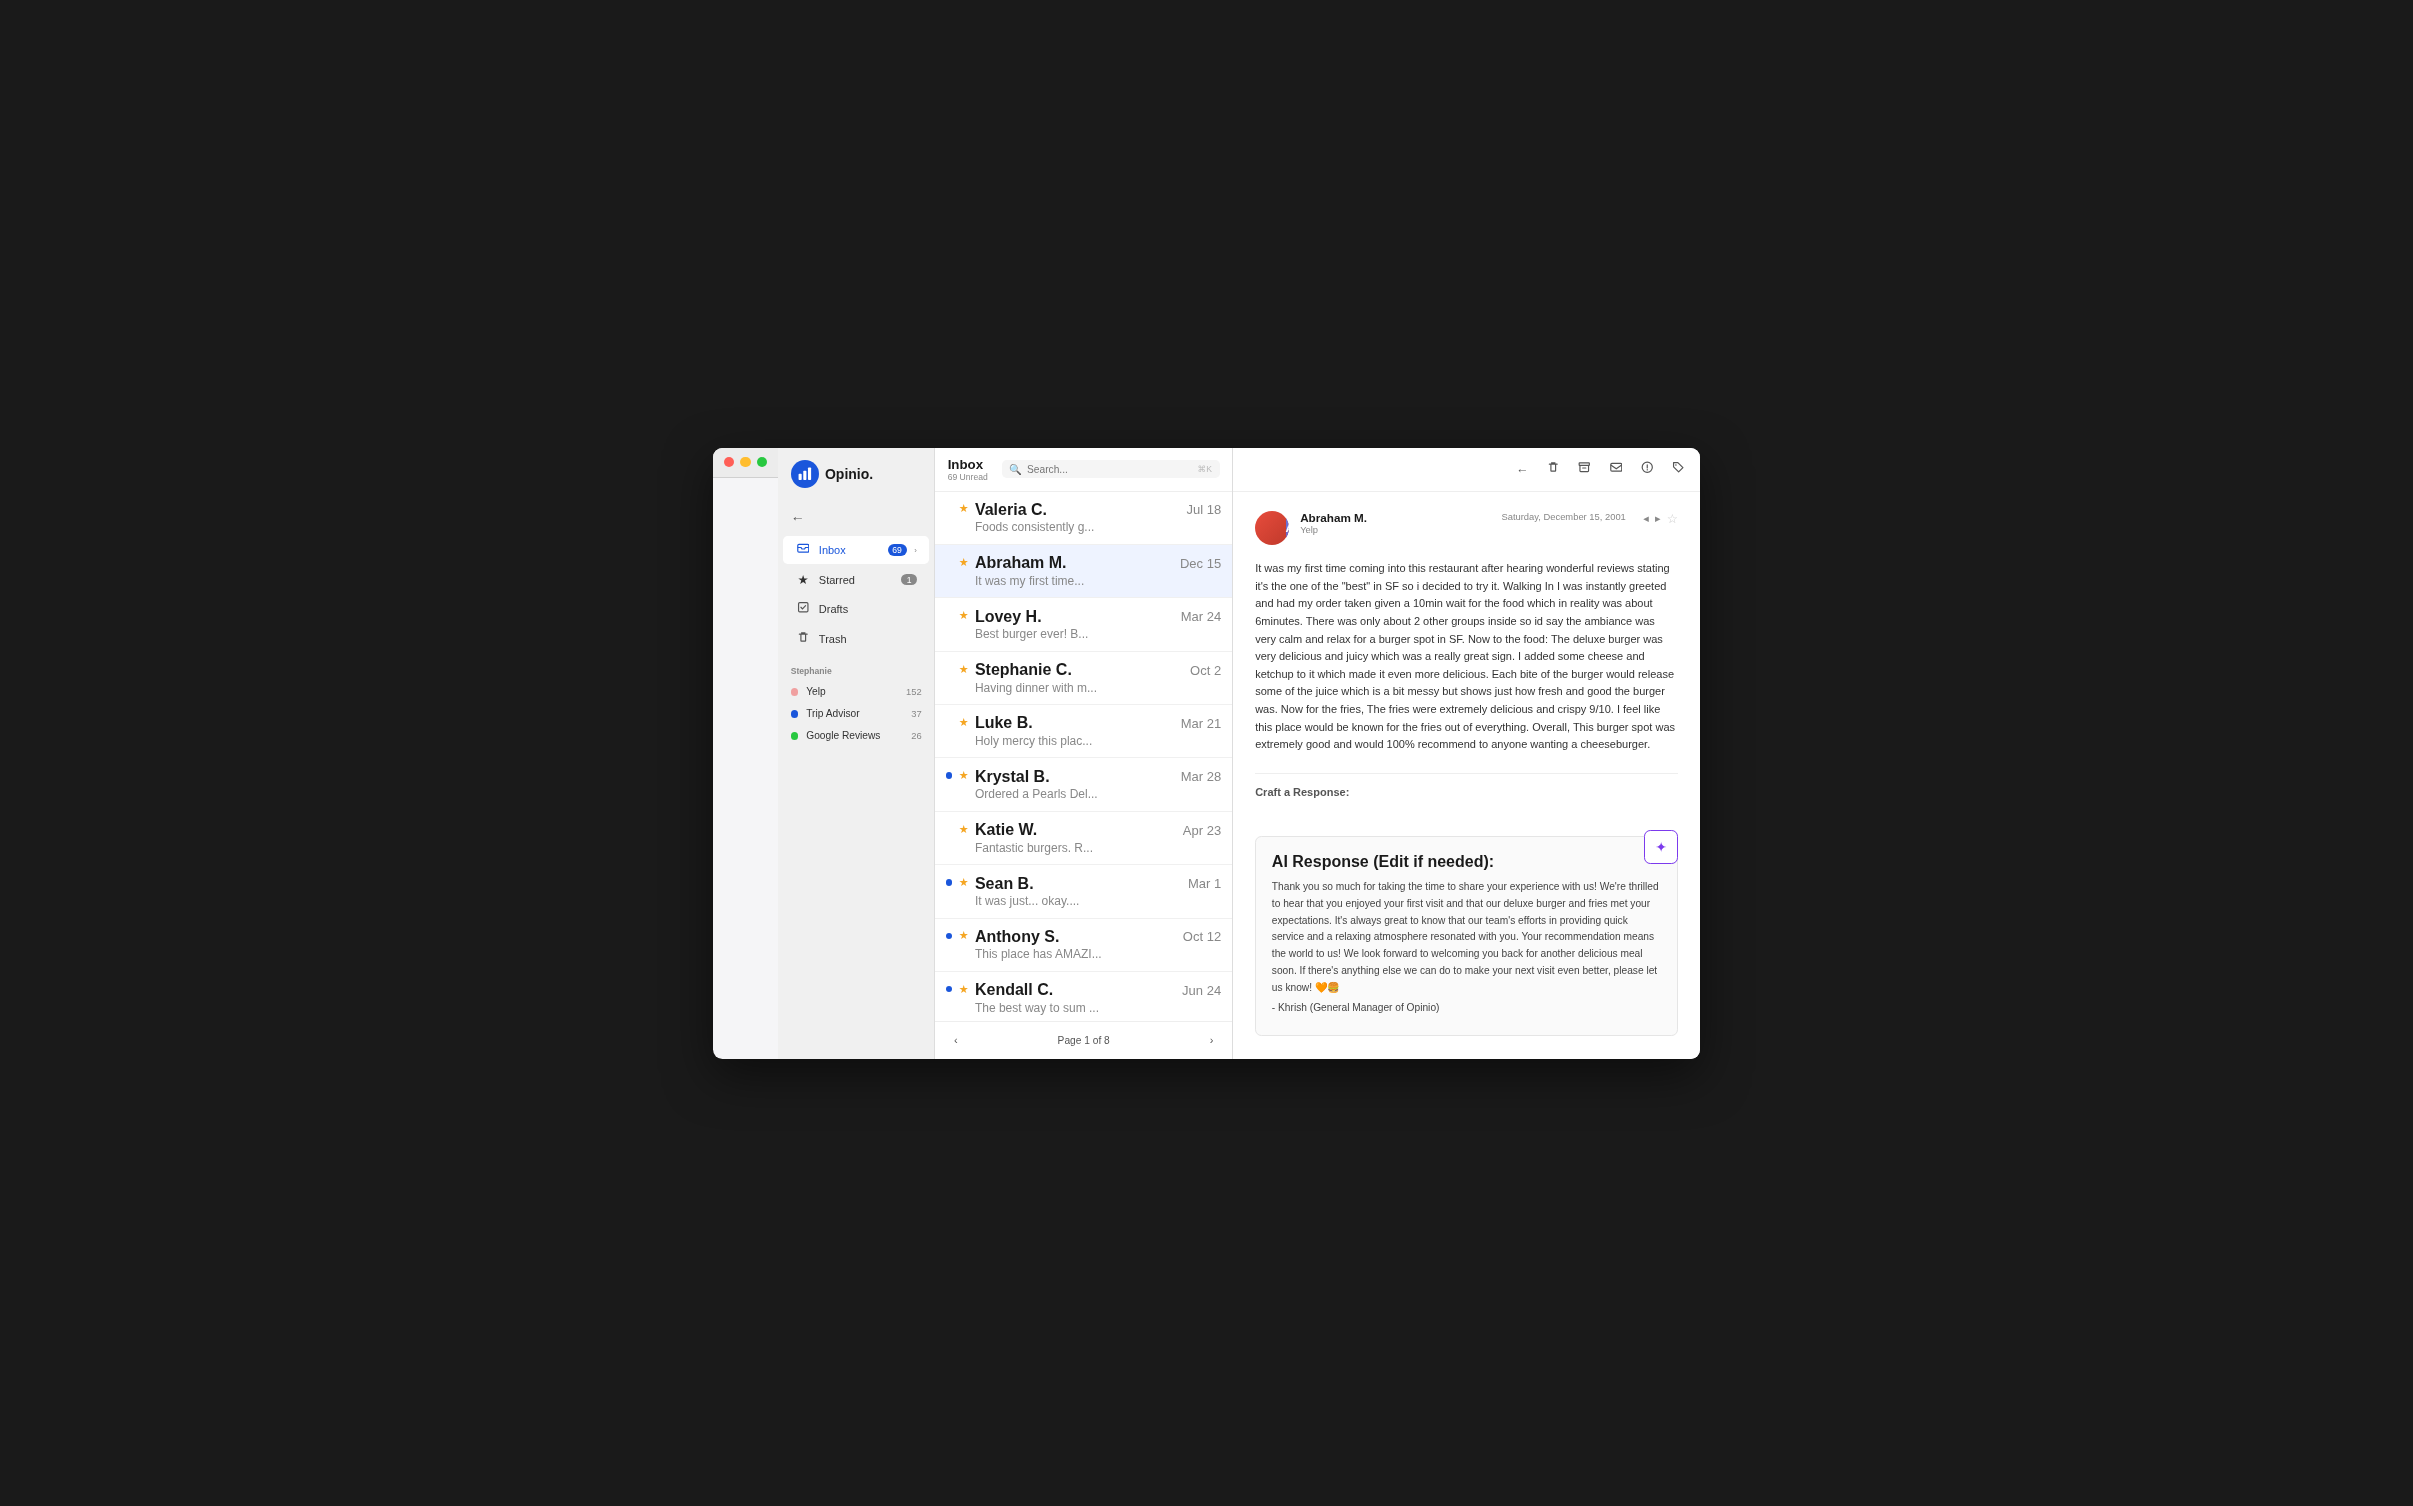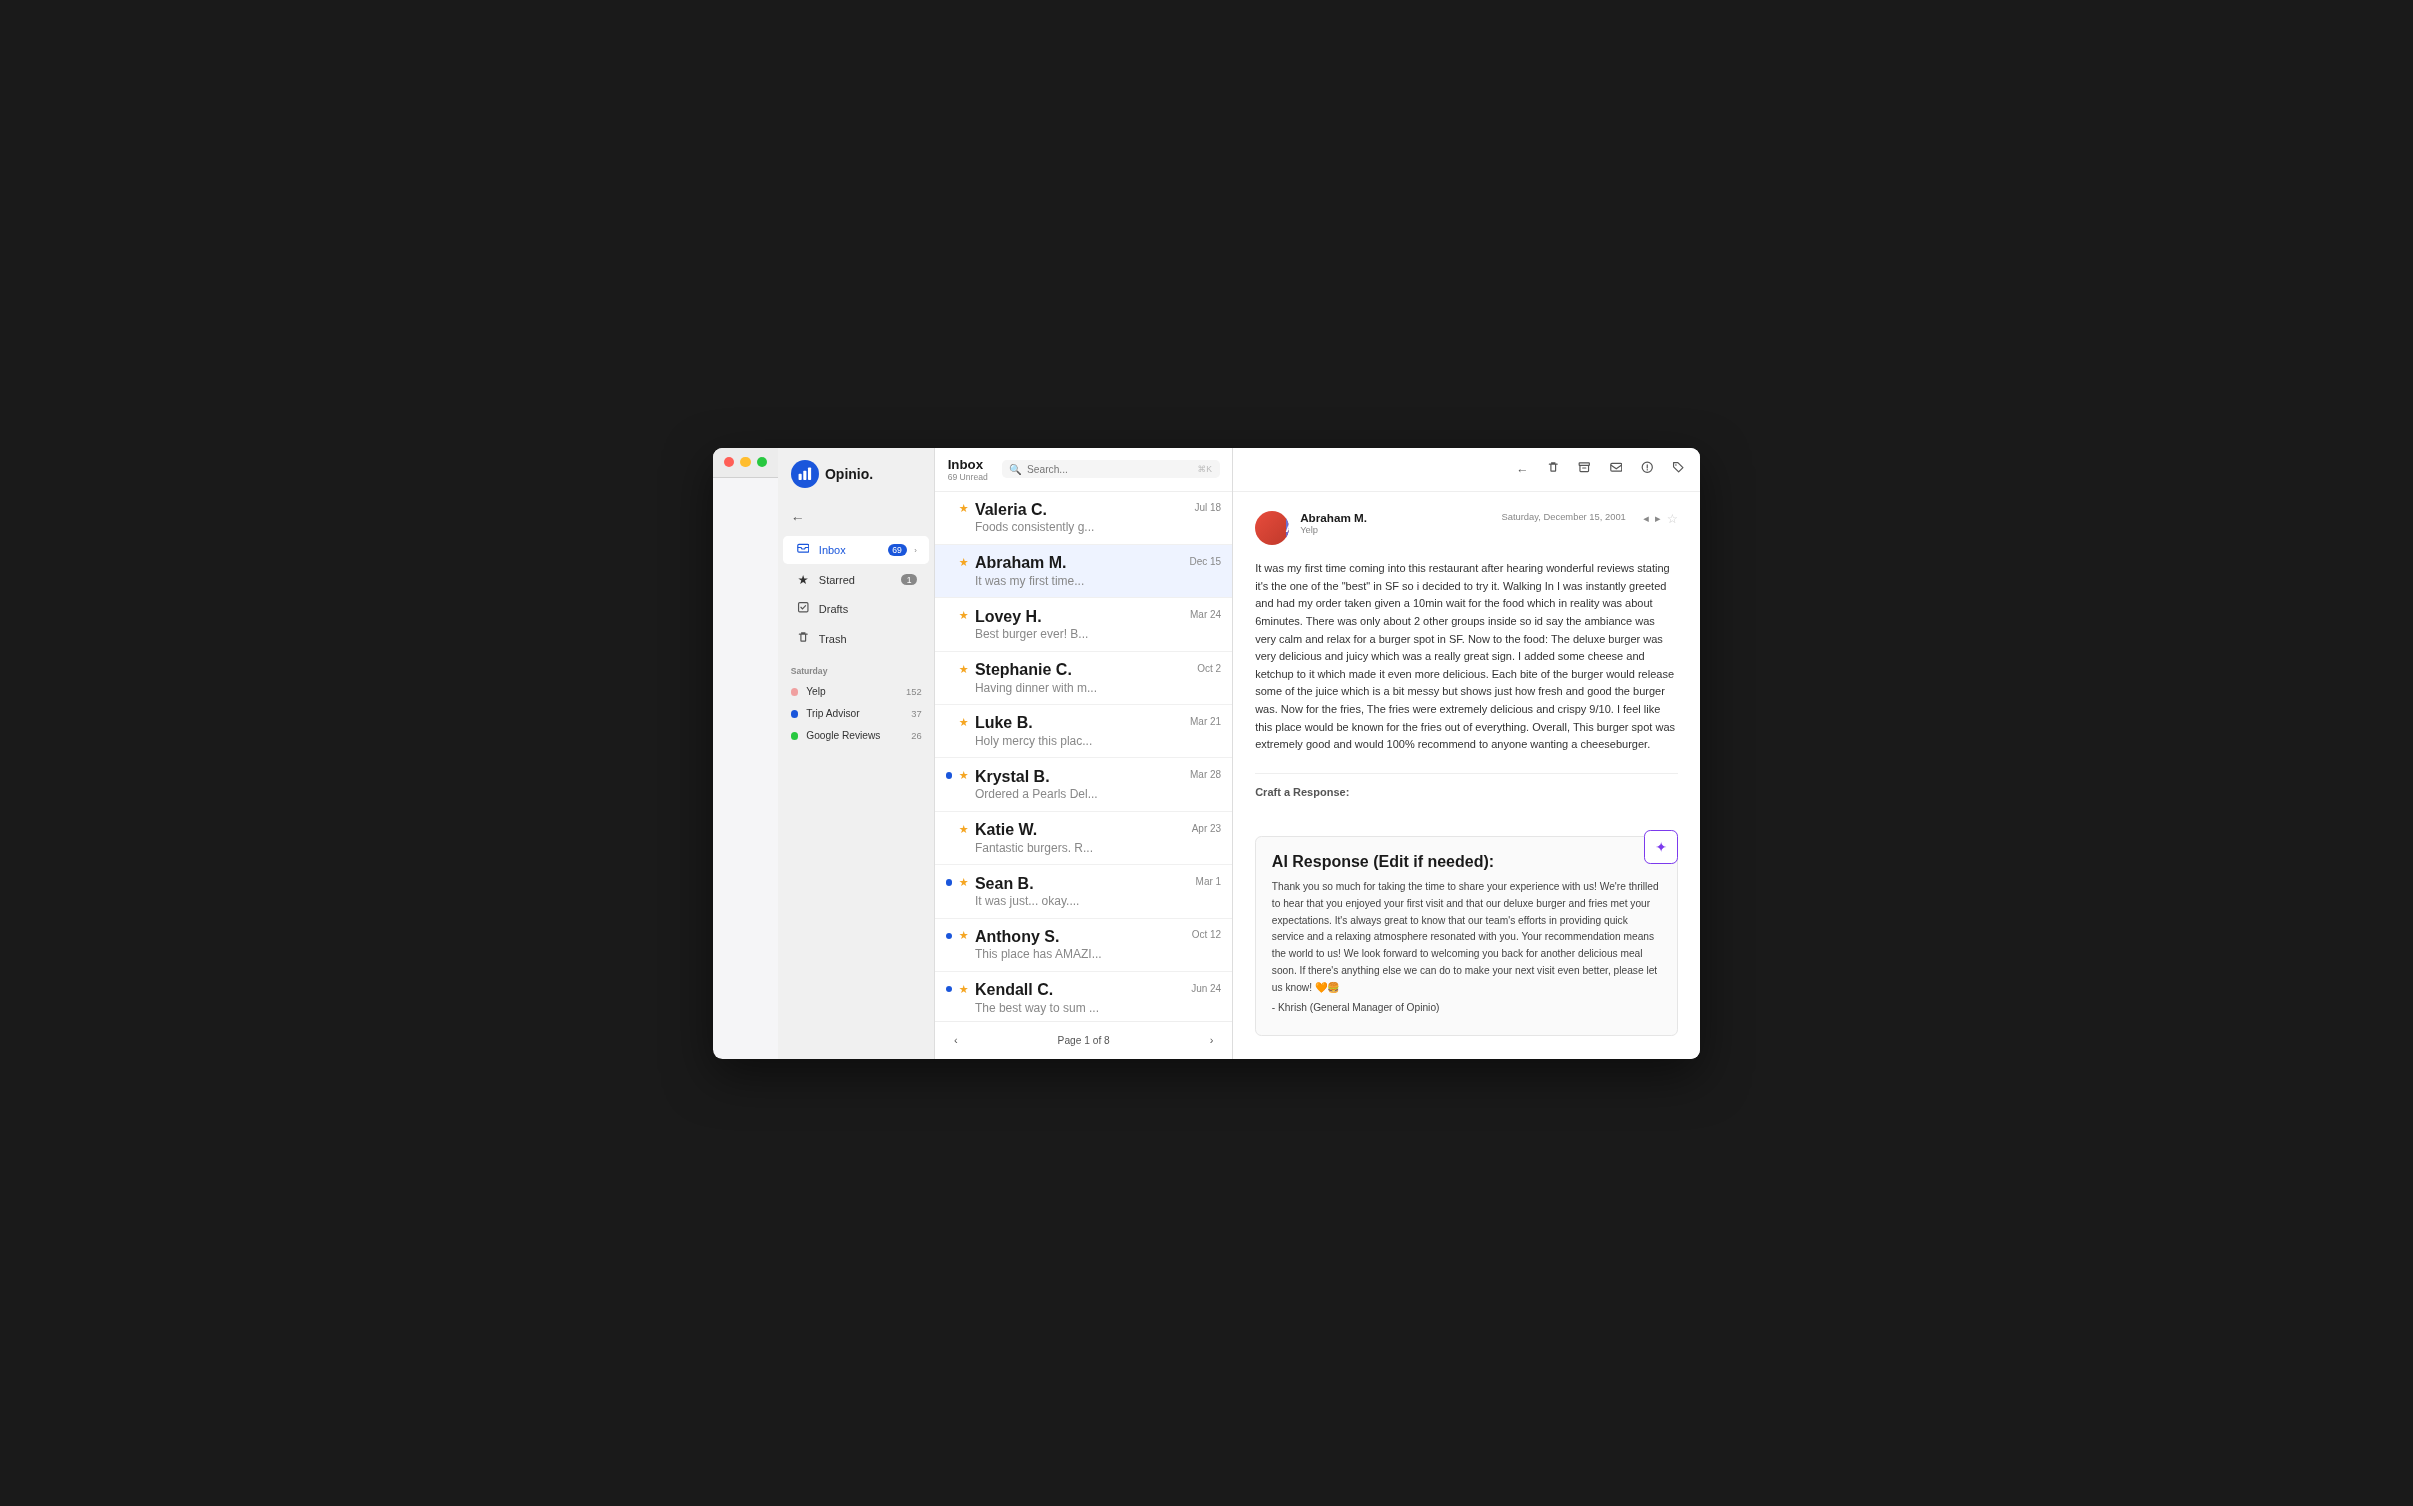--- a/index.html
+++ b/index.html
@@ -205,21 +205,21 @@
     .star-btn {
       color: #f5a623;
       font-size: 11px;
       flex-shrink: 0;
       margin-top: 1.6px;
       cursor: pointer;
     }
     .email-content { flex: 1; min-width: 0; }
     .email-sender { font-size: 16px; font-weight: 600; color: #1a1a1a; margin-bottom: 1.6px; }
     .email-preview { font-size: 12px; color: #888; white-space: nowrap; overflow: hidden; text-overflow: ellipsis; }
-    .email-date { font-size: 10px; color: #888; flex-shrink: 0; margin-top: 1.6px; }
+    .email-date { font-size: 13px; color: #888; flex-shrink: 0; margin-top: 1.6px; }
     
     .pagination {
       height: 38px;
       display: flex;
       align-items: center;
       justify-content: space-between;
       padding: 0 12.5px;
       border-top: 0.8px solid #eee;
       flex-shrink: 0;
     }
@@ -385,21 +385,21 @@
 
       <div class="nav-item">
         <span class="nav-icon">
           <svg width="12.5" height="12.5" viewBox="0 0 16 16" fill="none">
               <path d="M3 4h10M6 4V2.5h4V4M5 4v8.5a.5.5 0 00.5.5h5a.5.5 0 00.5-.5V4" stroke="#555" stroke-width="1.5" stroke-linecap="round"></path>
             </svg>
         </span>
         <span class="nav-label">Trash</span>
       </div>
 
-      <div class="platforms-label">Saturday</div>
+      <div class="platforms-label">Stephanie</div>
 
       <div class="platform-item">
         <div class="platform-dot" style="background:#f0a0a0;"></div>
         <span class="platform-name">Yelp</span>
         <span class="platform-count">152</span>
       </div>
 
       <div class="platform-item">
         <div class="platform-dot" style="background:#1a56db;"></div>
         <span class="platform-name">Trip Advisor</span>

